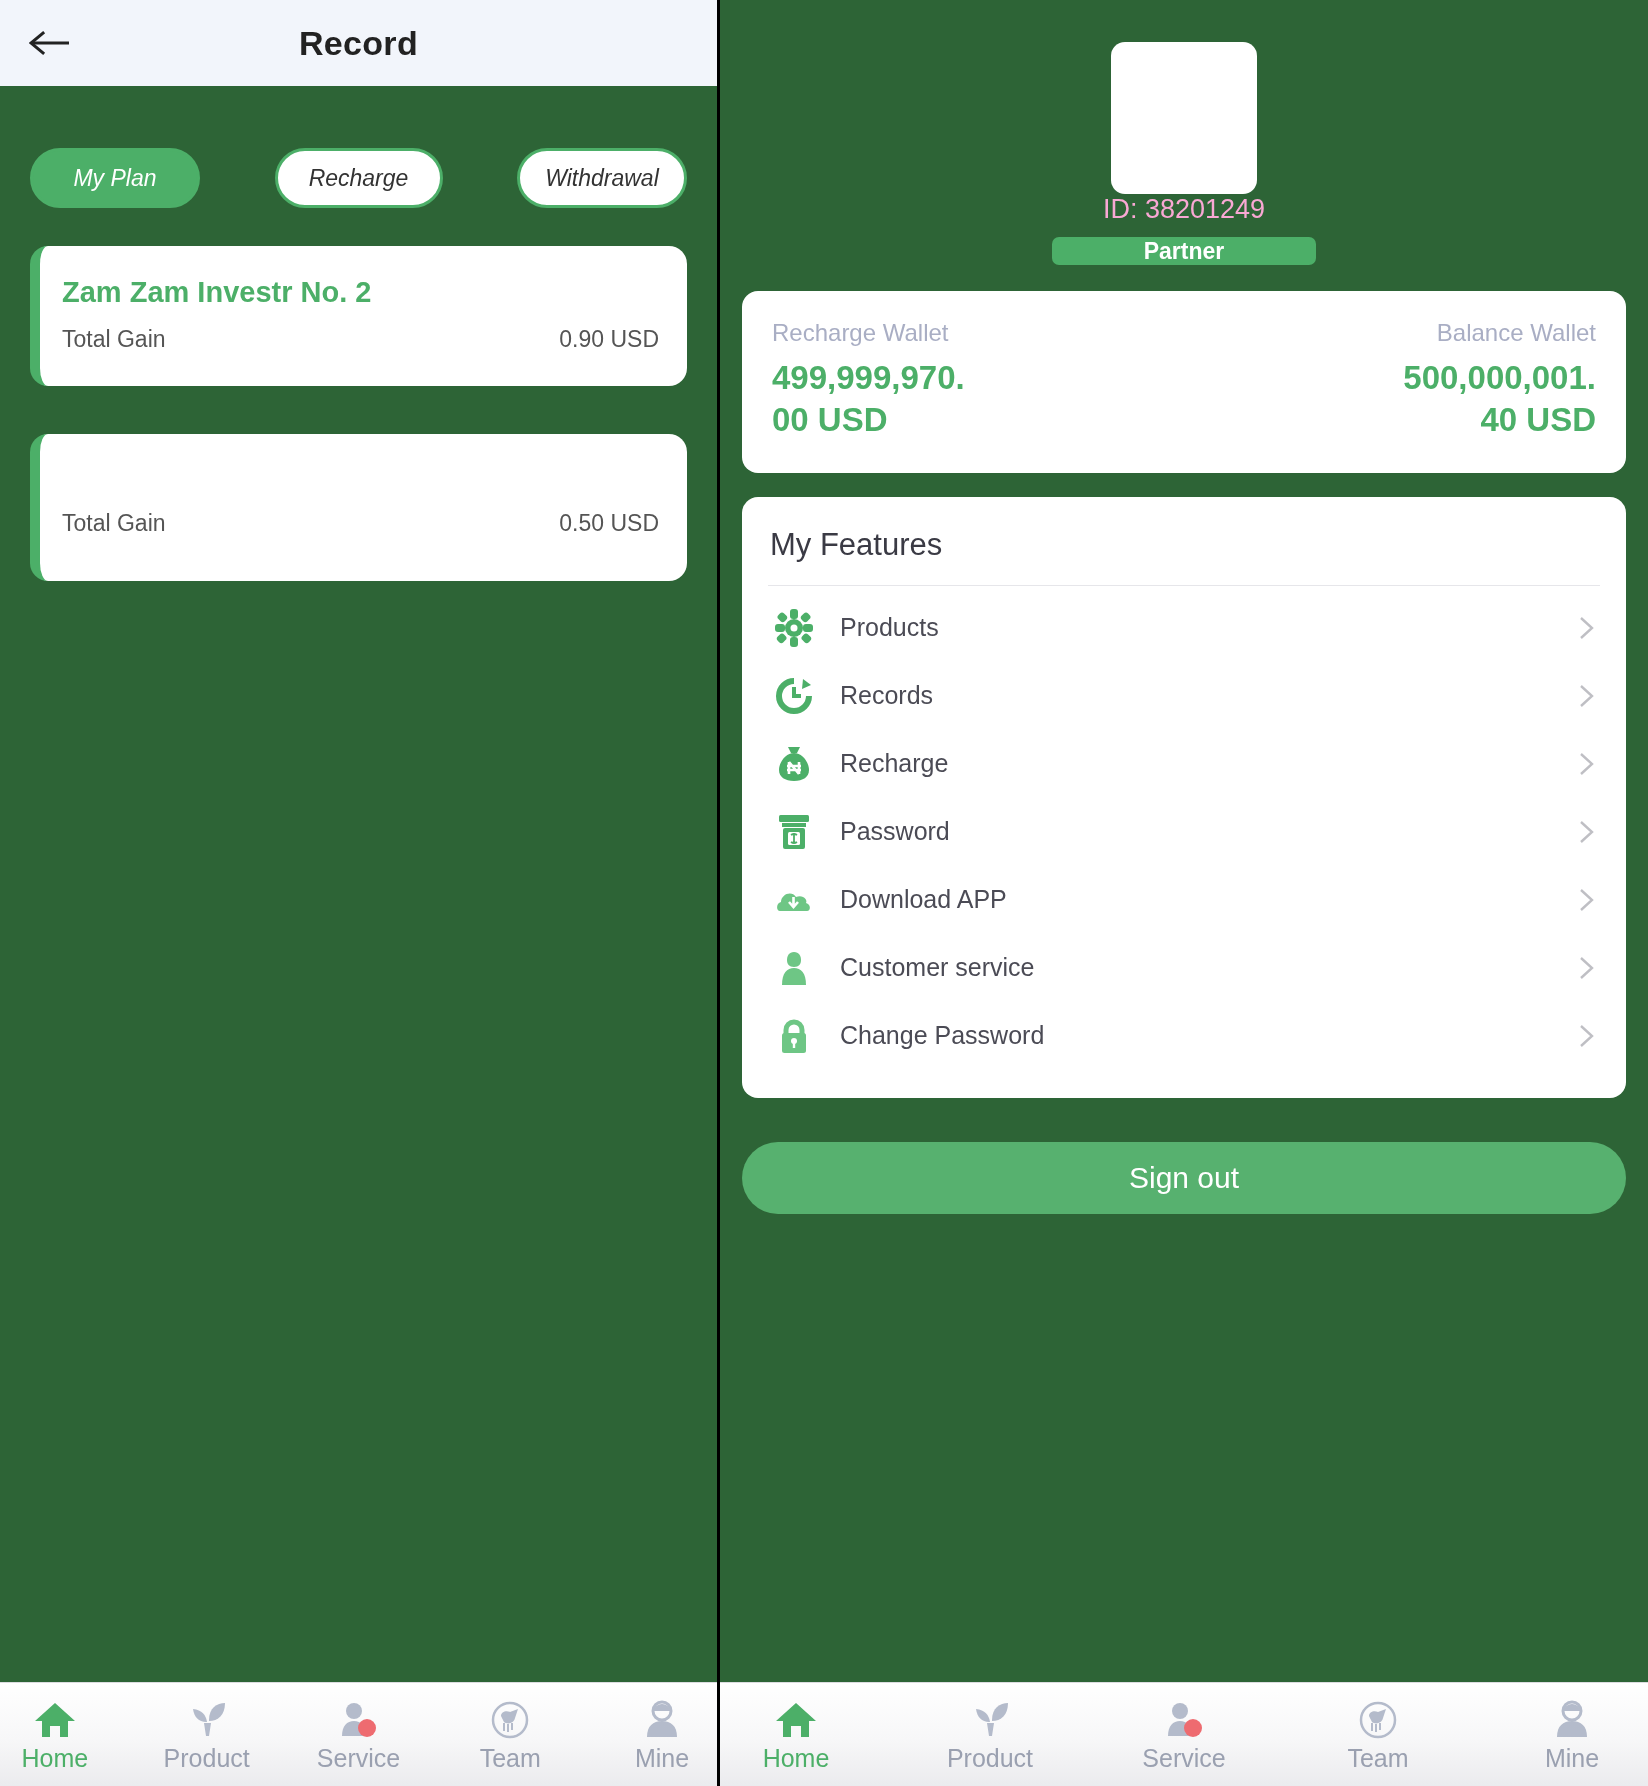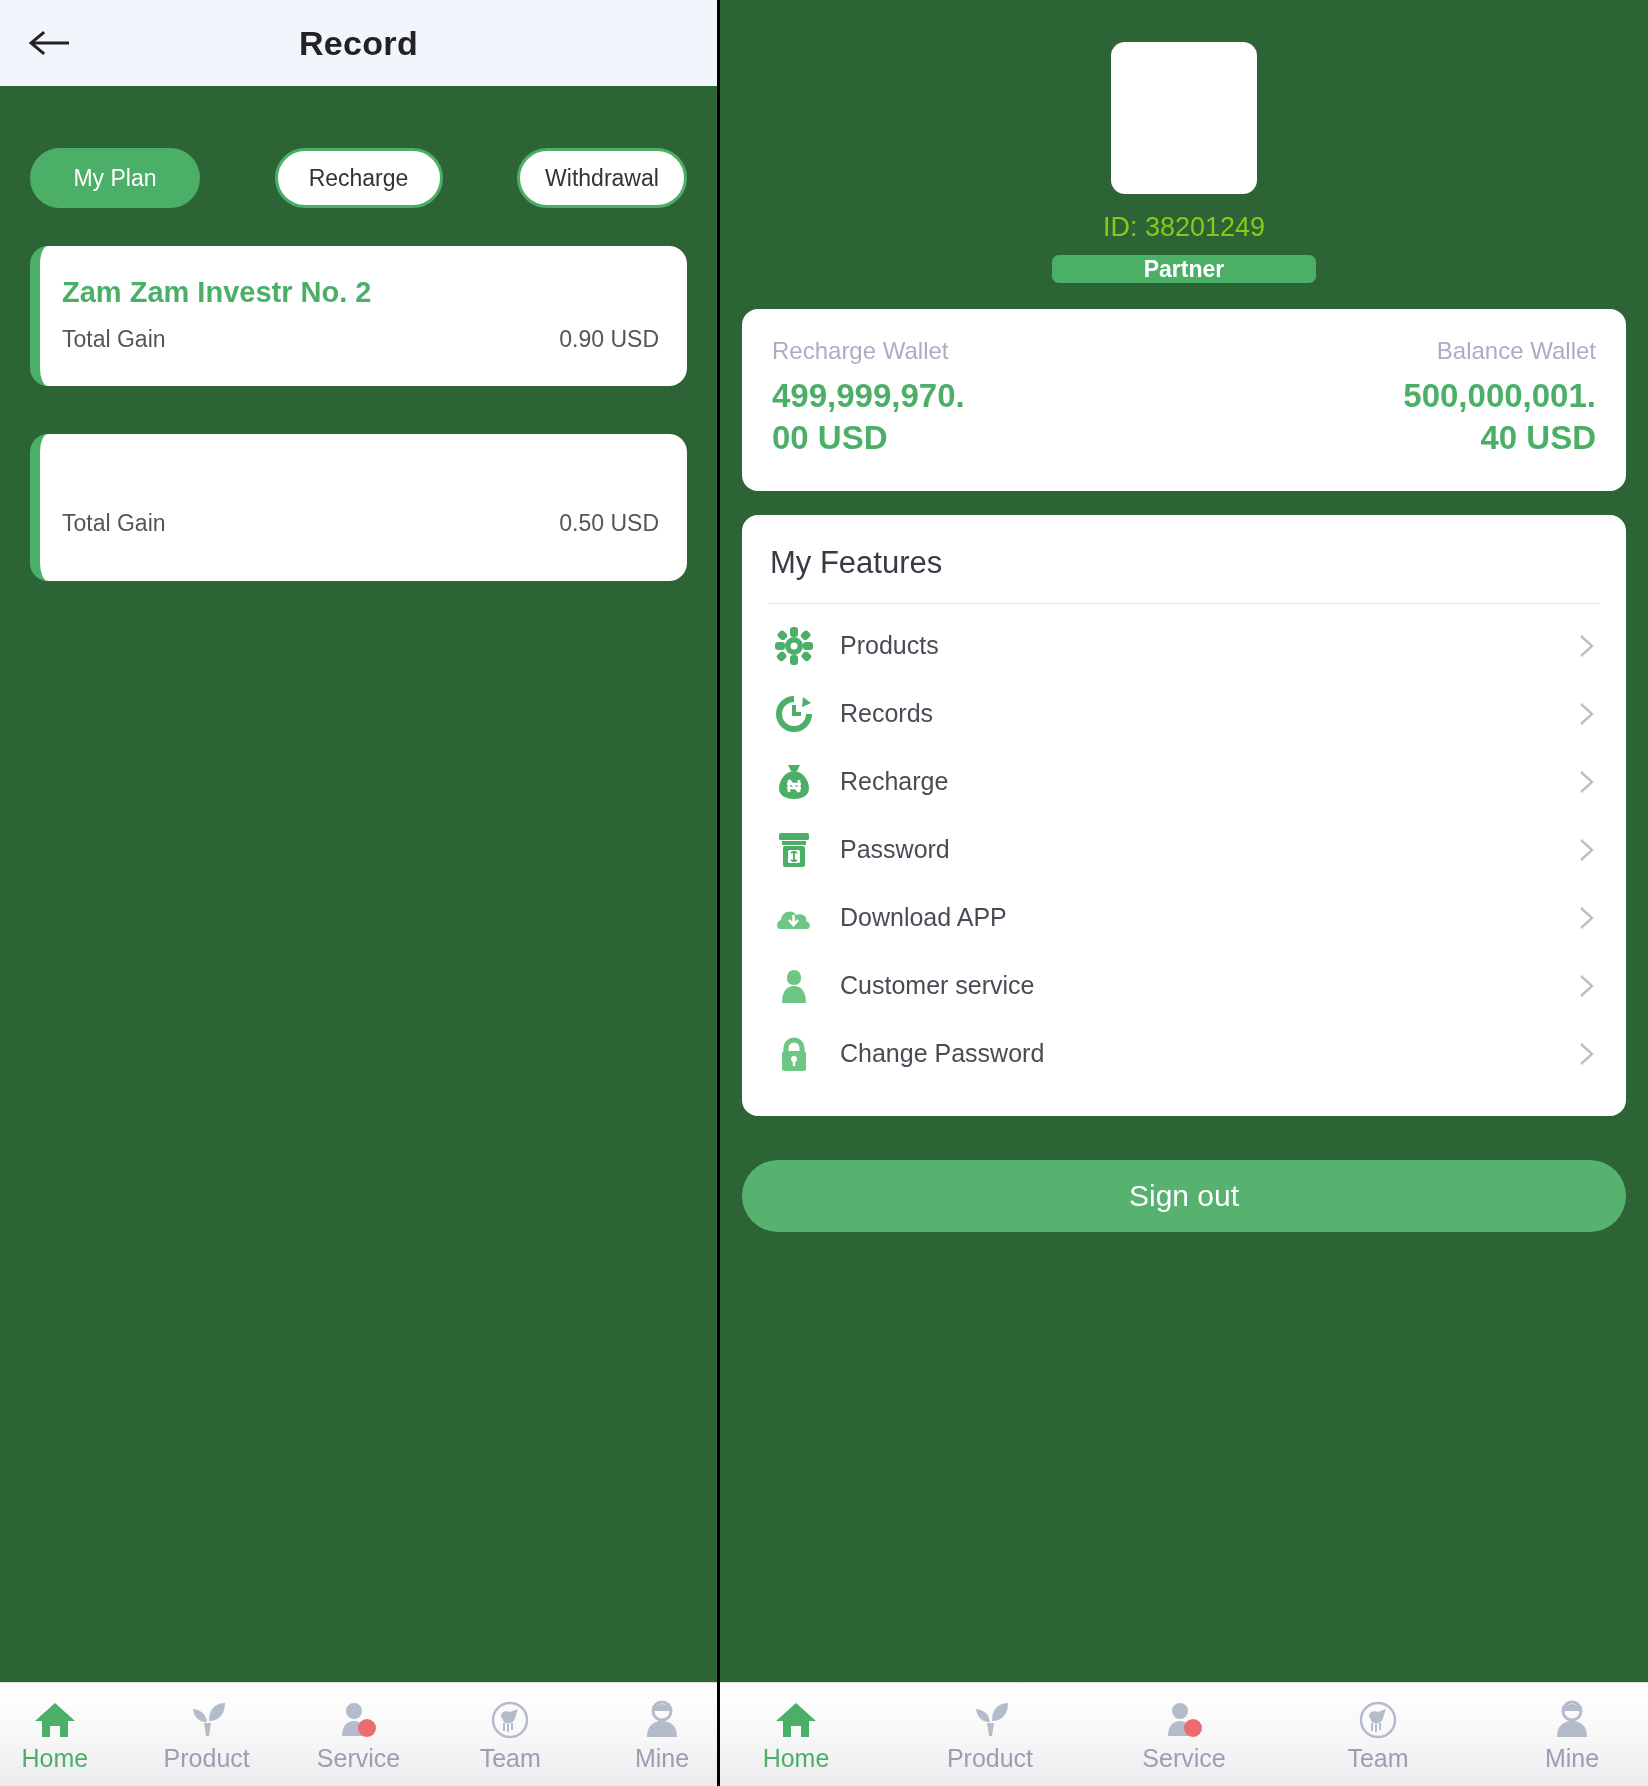--- a/index.html
+++ b/index.html
@@ -43,20 +43,21 @@
     font-size: 34px; font-weight: bold; color: #222;
     letter-spacing: .3px;
   }
 
   
   .tabs {
     display: flex; align-items: center;
     padding: 62px 30px 0 30px;
     gap: 0; justify-content: space-between;
     flex: 0 0 auto;
+    font-style: italic;
   }
   .tab {
     border-radius: 40px;
     font-size: 23px;
     padding: 14px 0;
     text-align: center;
     cursor: pointer;
     border: 3px solid #4caf68;
     line-height: 1.15;
   }
@@ -91,22 +92,21 @@
   
   .profile {
     padding: 42px 0 0 0; text-align: center; flex: 0 0 auto;
   }
   .avatar {
     width: 146px; height: 152px;
     background: #fff; border-radius: 14px;
     margin: 0 auto;
   }
   .uid {
-    margin-top: 18px;
-    font-size: 27px; color: #84cc16;
+    font-size: 27px; color: #f9a8d4;
   }
   .rank {
     margin: 12px auto 0 auto;
     width: 264px; height: 28px;
     background: #4caf68; border-radius: 7px;
     color: #fff; font-size: 23px; font-weight: bold;
     display: flex; align-items: center; justify-content: center;
     cursor: pointer;
   }
 

